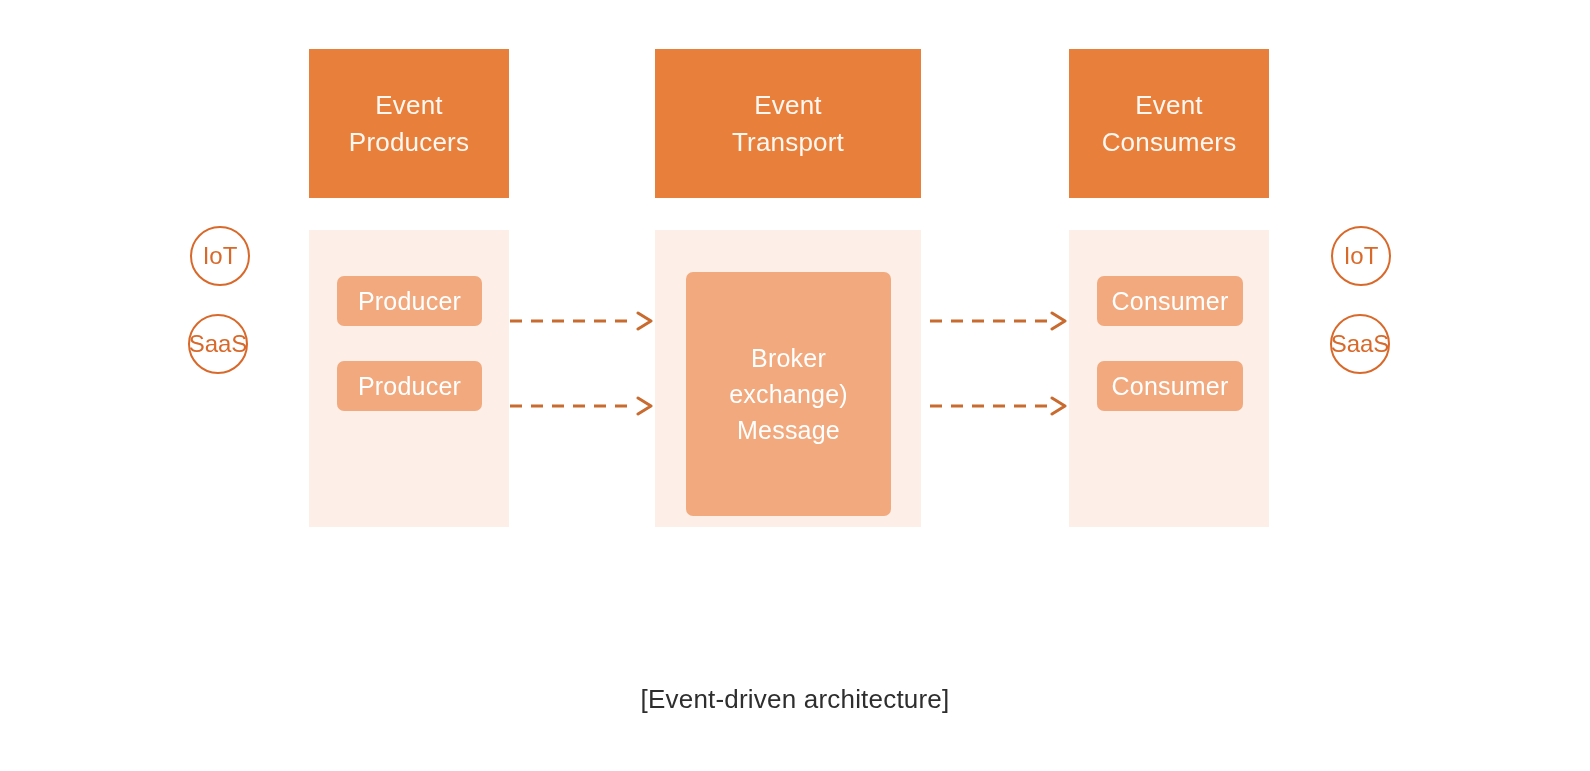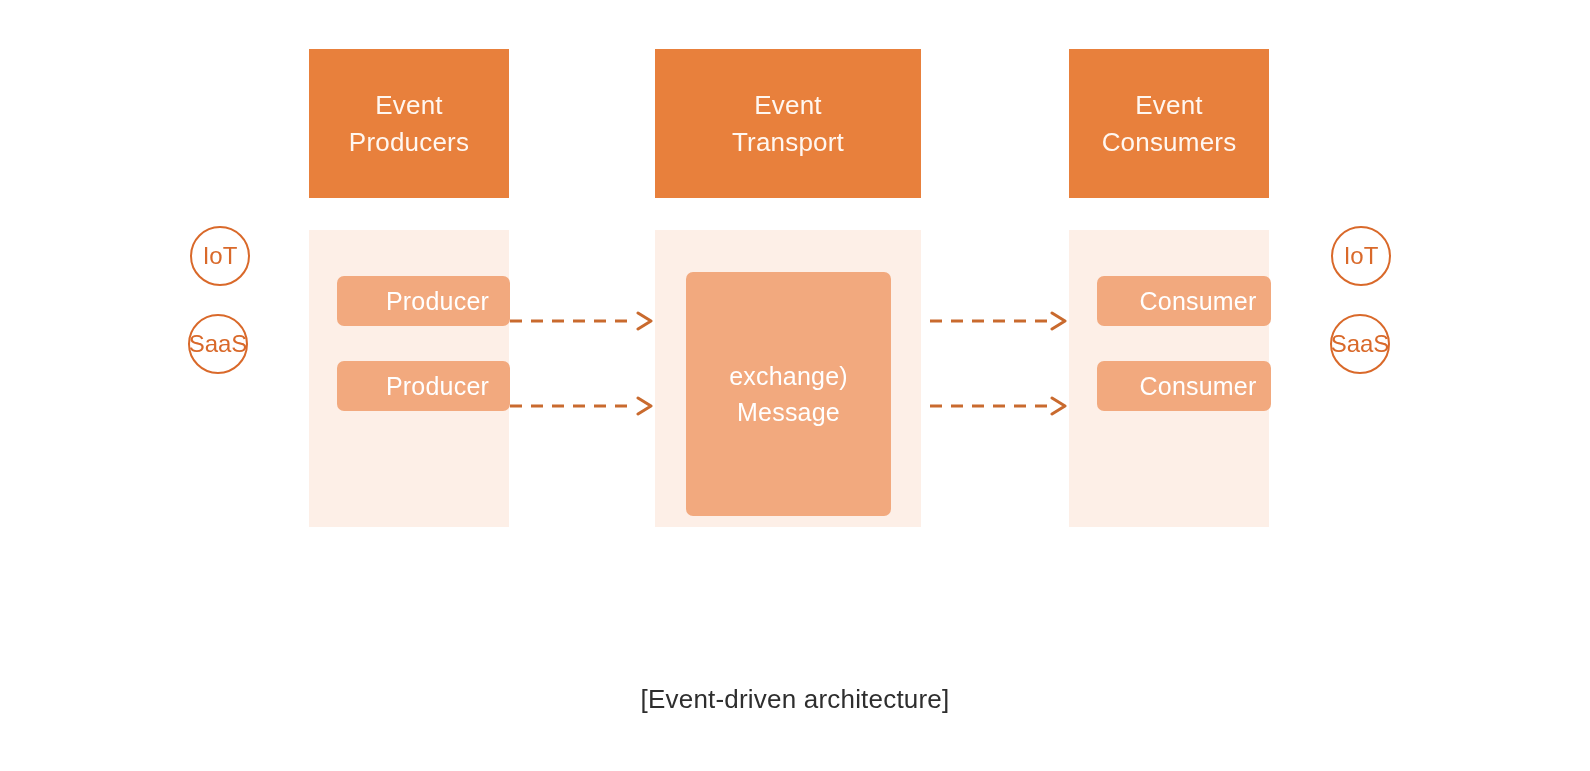--- a/index.html
+++ b/index.html
@@ -50,21 +50,20 @@
     border-radius: 7px;
     color: #FFFFFF;
     display: flex;
     align-items: center;
     justify-content: center;
     text-align: center;
     font-size: 25px;
     line-height: 1.45;
     font-weight: 400;
     letter-spacing: 0.2px;
-    padding-left: 28px;
   }
   .broker-box {
     padding: 0 10px;
     box-sizing: border-box;
   }
 
   
   .circle-node {
     position: absolute;
     border: 2px solid #D9692A;
@@ -128,20 +127,21 @@
   <div class="column" style="left:655px; top:49px; width:266px; height:478px;">
     <div class="column-header" style="height:149px;">
       <div>
         <div>Event</div>
         <div>Transport</div>
       </div>
     </div>
     <div class="column-body">
       <div class="node-box broker-box" style="left:31px; top:42px; width:205px; height:244px;">
         <div>
+          <div>Broker</div>
           <div>exchange)</div>
           <div>Message</div>
         </div>
       </div>
     </div>
   </div>
 
   <div class="column" style="left:1069px; top:49px; width:200px; height:478px;">
     <div class="column-header" style="height:149px;">
       <div>

